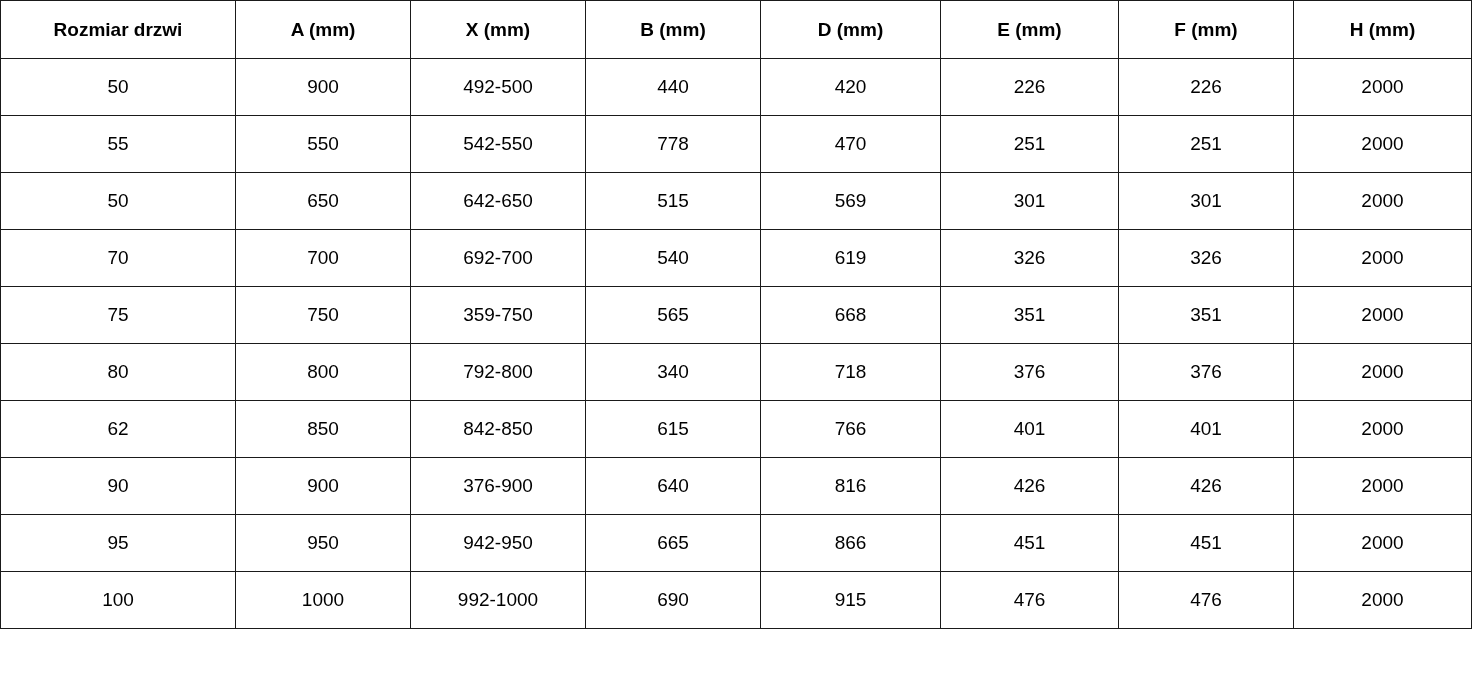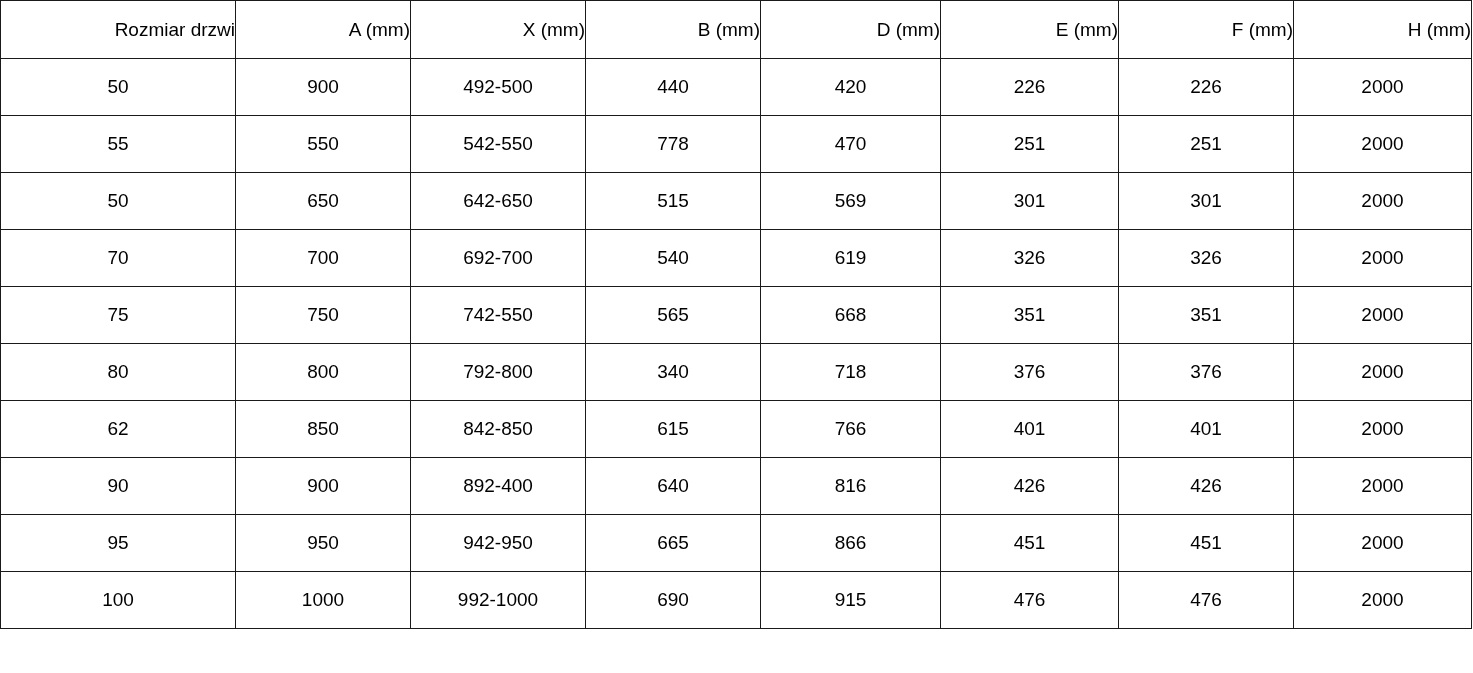--- a/index.html
+++ b/index.html
@@ -31,24 +31,23 @@
     vertical-align: middle;
     font-size: 19px;
     color: #000000;
     padding: 0;
     height: 56px;
     line-height: 56px;
     white-space: nowrap;
     overflow: hidden;
   }
   table.spec-table thead th {
-    font-weight: normal;
+    font-weight: bold;
     height: 57px;
     line-height: 57px;
-    text-align: right;
   }
   table.spec-table tbody td {
     font-weight: normal;
   }
   
   col.c0 { width: 235px; }
   col.c1 { width: 175px; }
   col.c2 { width: 175px; }
   col.c3 { width: 175px; }
   col.c4 { width: 180px; }
@@ -120,21 +119,21 @@
         <td>692-700</td>
         <td>540</td>
         <td>619</td>
         <td>326</td>
         <td>326</td>
         <td>2000</td>
       </tr>
       <tr>
         <td>75</td>
         <td>750</td>
-        <td>742-550</td>
+        <td>359-750</td>
         <td>565</td>
         <td>668</td>
         <td>351</td>
         <td>351</td>
         <td>2000</td>
       </tr>
       <tr>
         <td>80</td>
         <td>800</td>
         <td>792-800</td>
@@ -150,21 +149,21 @@
         <td>842-850</td>
         <td>615</td>
         <td>766</td>
         <td>401</td>
         <td>401</td>
         <td>2000</td>
       </tr>
       <tr>
         <td>90</td>
         <td>900</td>
-        <td>892-400</td>
+        <td>376-900</td>
         <td>640</td>
         <td>816</td>
         <td>426</td>
         <td>426</td>
         <td>2000</td>
       </tr>
       <tr>
         <td>95</td>
         <td>950</td>
         <td>942-950</td>

